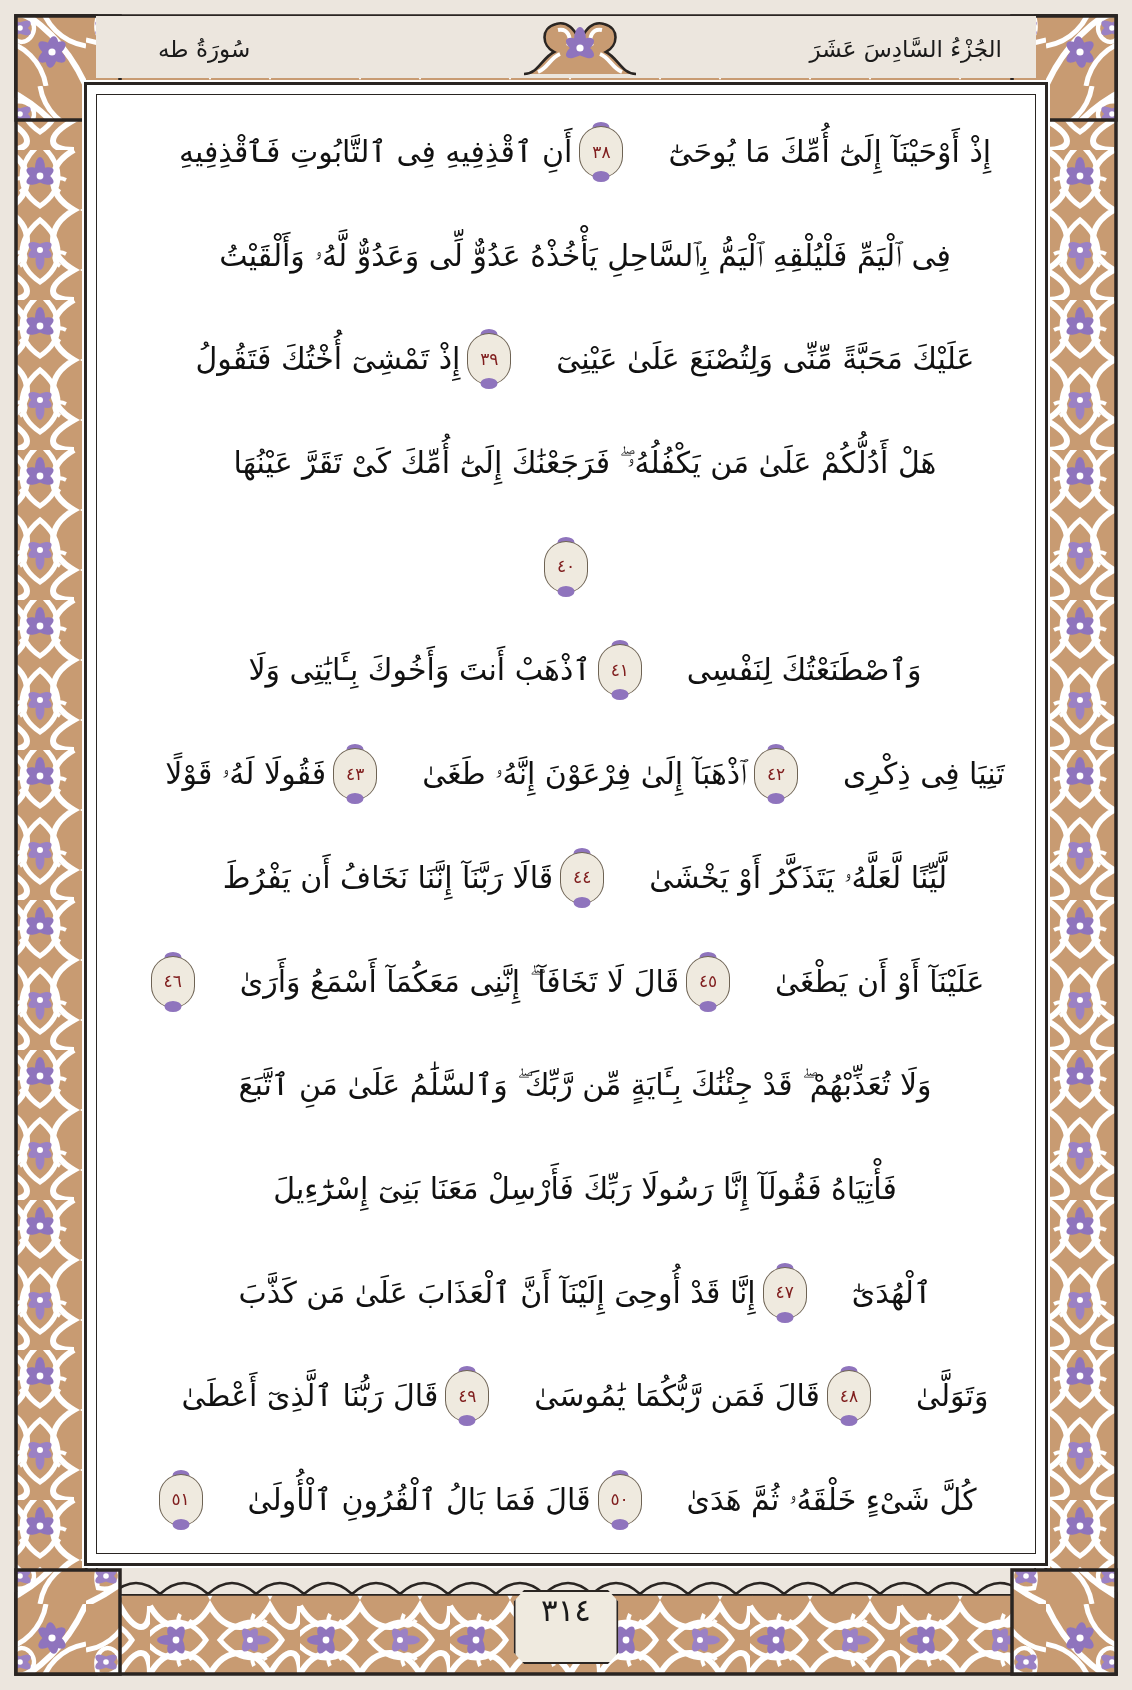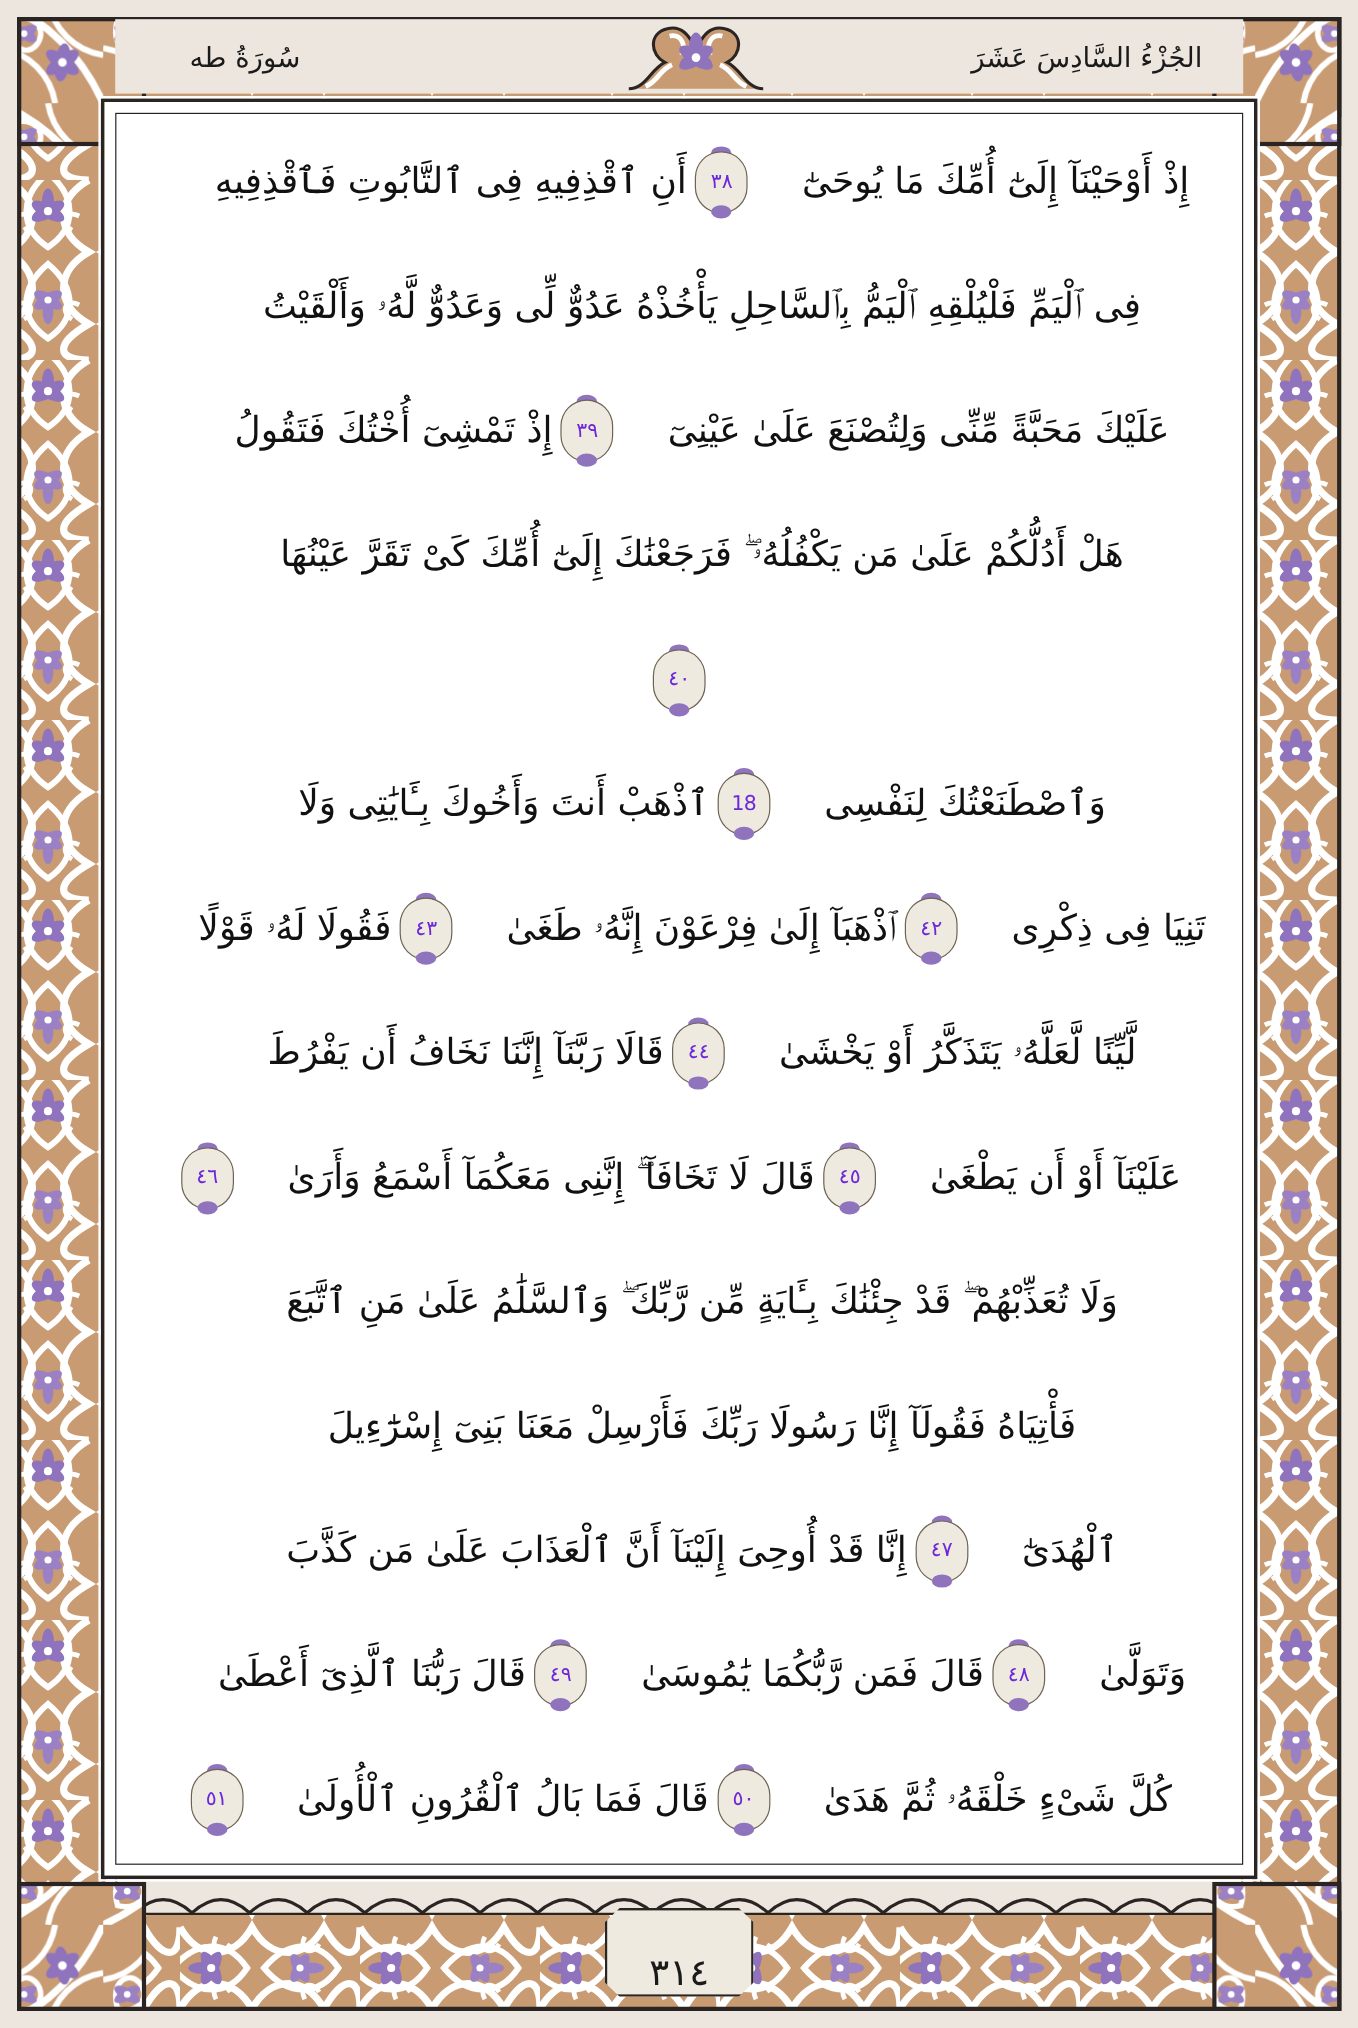--- a/index.html
+++ b/index.html
@@ -117,34 +117,34 @@
     width:17px; height:11px;
     background:#8f74bd;
     border-radius:50%;
   }
   .ayah .petal-t { top:-4px; }
   .ayah .petal-b { bottom:-4px; }
   .ayah .num {
     position:relative;
     z-index:2;
     font-size:17px;
-    color:#6d28d9;
+    color:#7f1d1d;
     font-family:"DejaVu Sans", sans-serif;
   }
 
   
   .page-num {
     position:absolute;
     left:50%; bottom:26px;
     transform:translateX(-50%);
-    width:124px; height:74px;
+    width:105px; height:74px;
     background:#efeadf;
     border:2.5px solid #2a2522;
     display:flex;
-    align-items:flex-end;
+    align-items:flex-start;
     justify-content:center;
     z-index:8;
     clip-path: polygon(10% 0%, 90% 0%, 100% 16%, 100% 84%, 90% 100%, 10% 100%, 0% 84%, 0% 16%);
   }
   .page-num span {
     font-size:31px;
     color:#1a1a1a;
     font-family:"DejaVu Sans", sans-serif;
     direction:rtl;
   }
@@ -353,21 +353,21 @@
               <span class="petal-b"></span>
               <span class="num">٤٠</span>
             </span>
           </div>
           <div class="qline" style="font-size: 30px;">
             <span class="txt">وَٱصْطَنَعْتُكَ لِنَفْسِى</span>
             <span class="ayah">
               <span class="petal-t"></span>
               <span class="disc"></span>
               <span class="petal-b"></span>
-              <span class="num">18</span>
+              <span class="num">٤١</span>
             </span>
             <span class="txt">ٱذْهَبْ أَنتَ وَأَخُوكَ بِـَٔايَٰتِى وَلَا</span>
           </div>
           <div class="qline" style="font-size: 30px;">
             <span class="txt">تَنِيَا فِى ذِكْرِى</span>
             <span class="ayah">
               <span class="petal-t"></span>
               <span class="disc"></span>
               <span class="petal-b"></span>
               <span class="num">٤٢</span>

